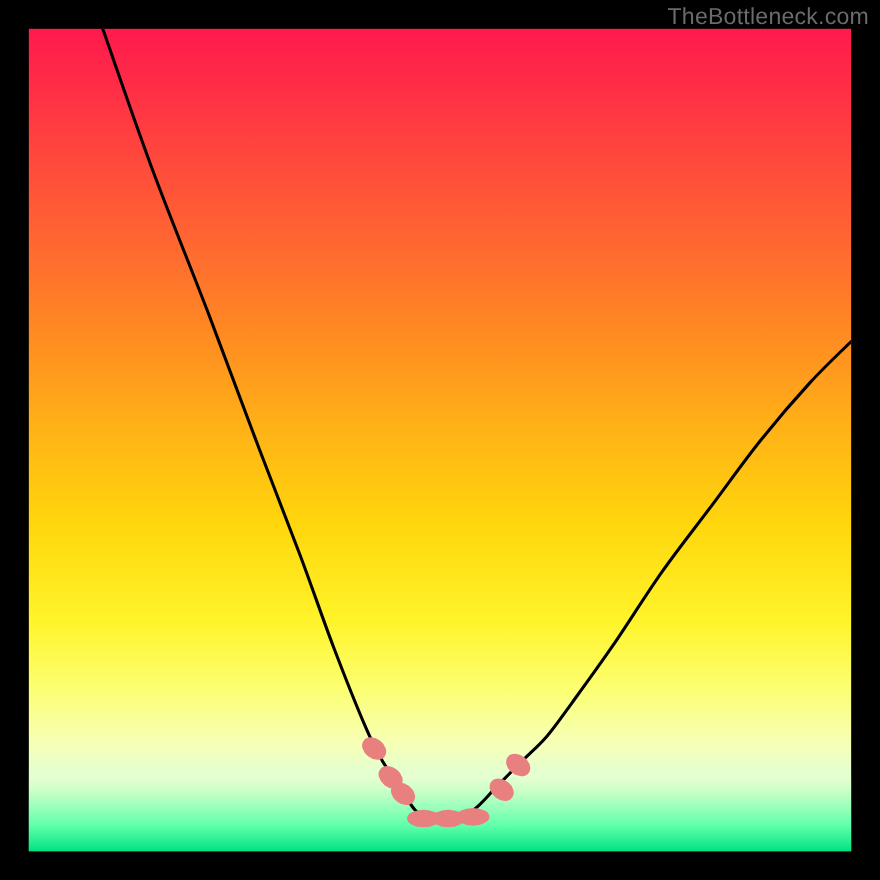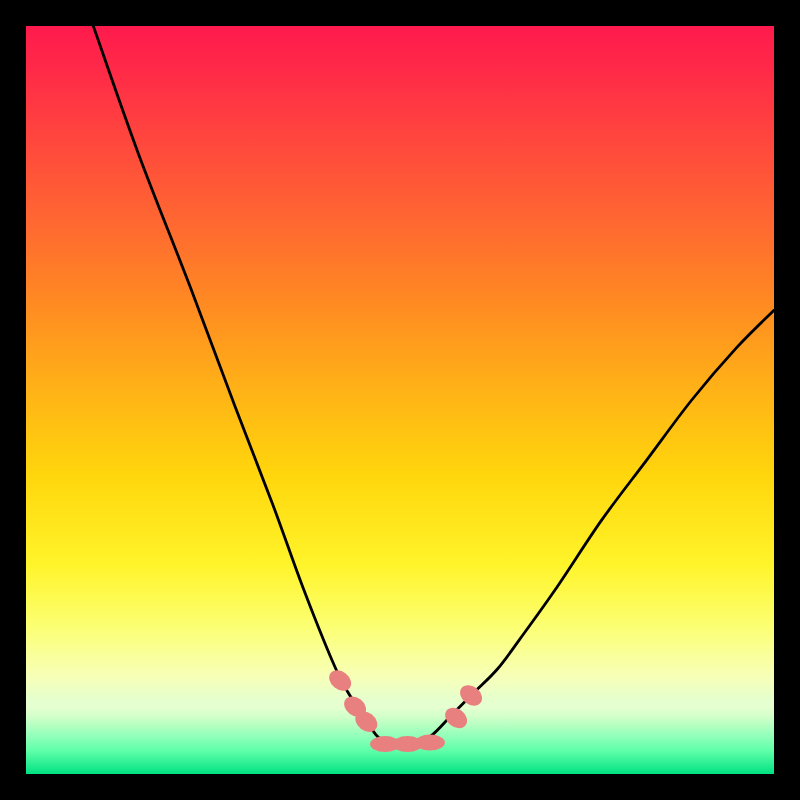--- a/index.html
+++ b/index.html
@@ -96,13 +96,14 @@
           <ellipse cx="329.12" cy="680.6800000000001" rx="9" ry="12" fill="#e98080" stroke="#c85f5f" stroke-width="0" transform="rotate(-52 329.12 680.6800000000001)"></ellipse>
           <ellipse cx="340.34000000000003" cy="695.64" rx="9" ry="12" fill="#e98080" stroke="#c85f5f" stroke-width="0" transform="rotate(-52 340.34000000000003 695.64)"></ellipse>
           <ellipse cx="359.03999999999996" cy="718.08" rx="15" ry="8" fill="#e98080" stroke="#c85f5f" stroke-width="0" transform="rotate(0 359.03999999999996 718.08)"></ellipse>
           <ellipse cx="381.48" cy="718.08" rx="15" ry="8" fill="#e98080" stroke="#c85f5f" stroke-width="0" transform="rotate(0 381.48 718.08)"></ellipse>
           <ellipse cx="403.92" cy="716.584" rx="15" ry="8" fill="#e98080" stroke="#c85f5f" stroke-width="0" transform="rotate(0 403.92 716.584)"></ellipse>
           <ellipse cx="430.09999999999997" cy="691.9" rx="9" ry="12" fill="#e98080" stroke="#c85f5f" stroke-width="0" transform="rotate(-52 430.09999999999997 691.9)"></ellipse>
           <ellipse cx="445.06" cy="669.46" rx="9" ry="12" fill="#e98080" stroke="#c85f5f" stroke-width="0" transform="rotate(-52 445.06 669.46)"></ellipse>
         </g>
     </svg>
   </div>
+  <div class="attribution">TheBottleneck.com</div>
 </div>
 
 </body></html>

